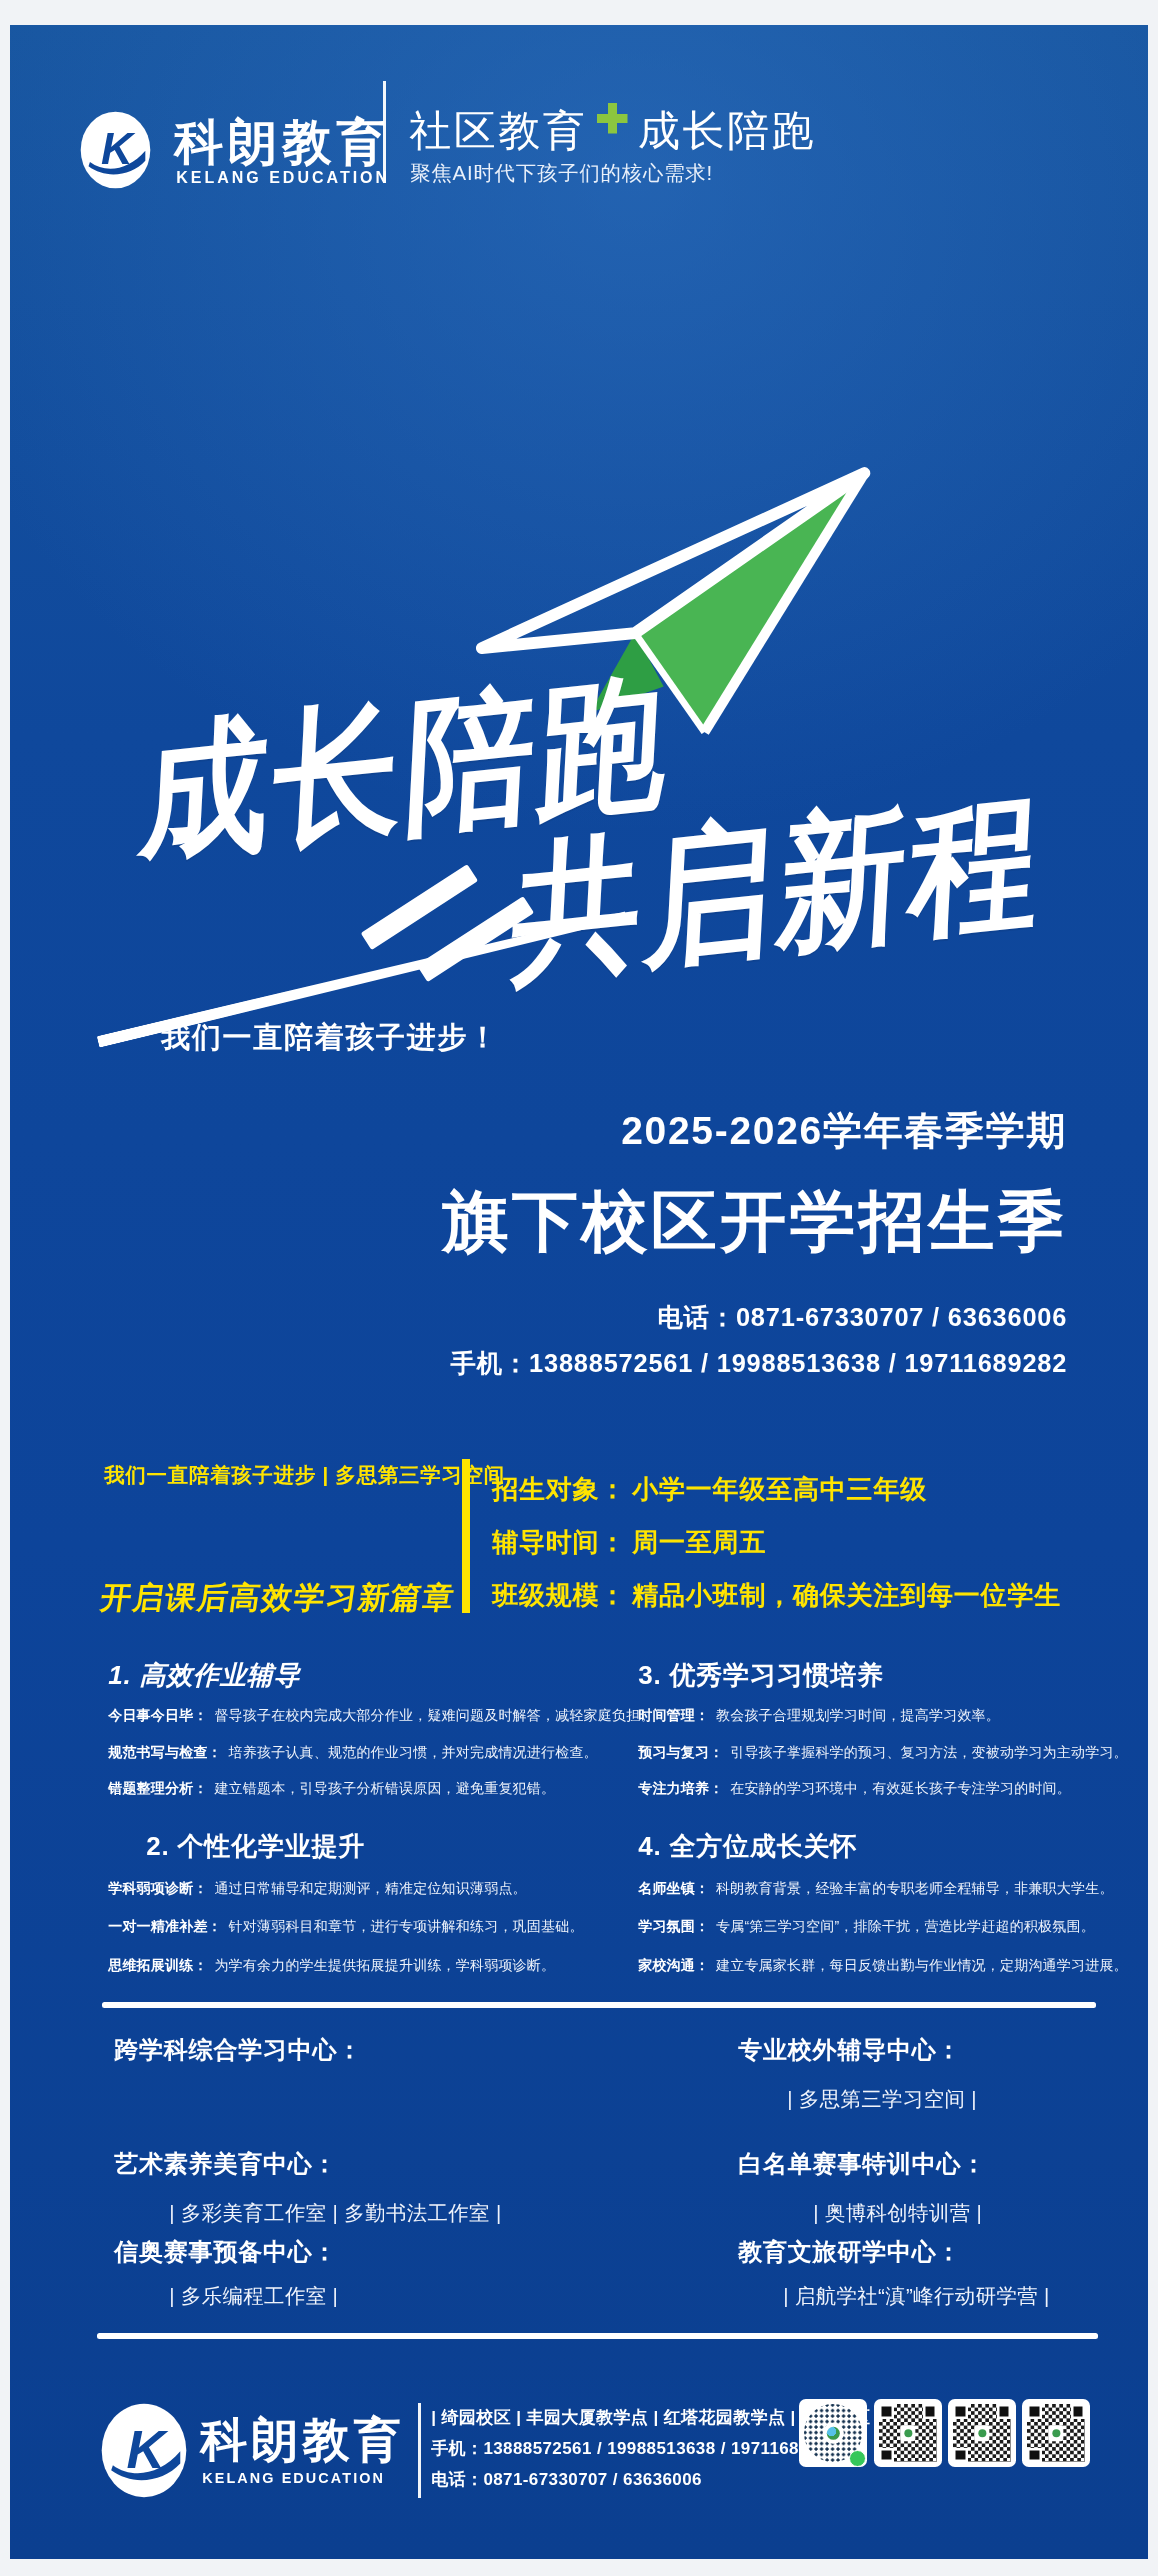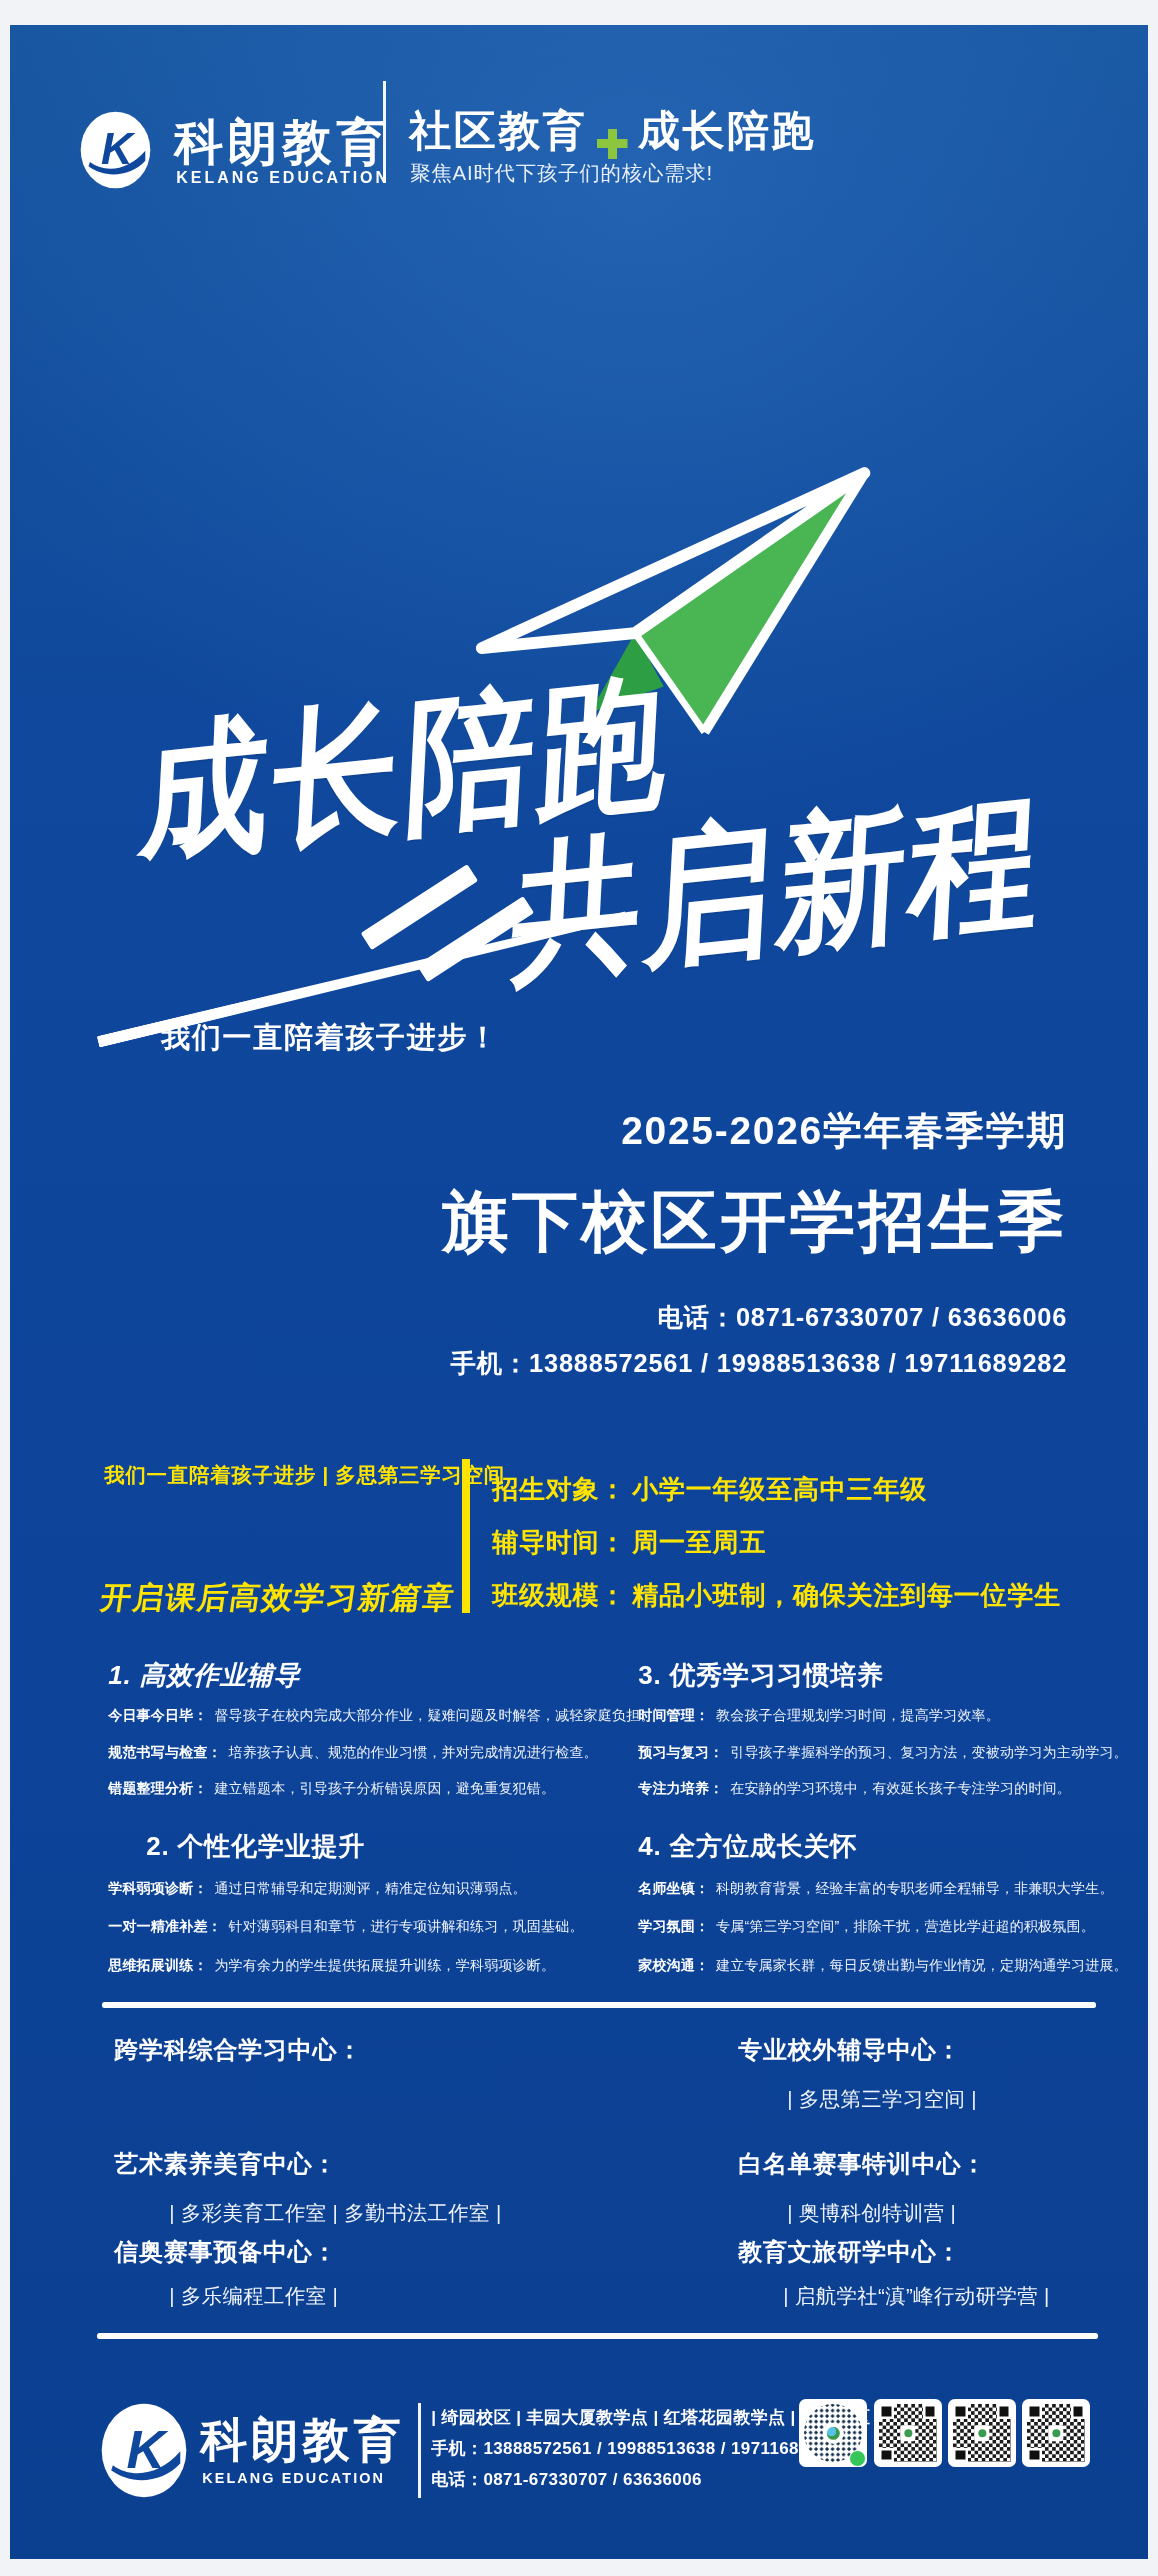--- a/index.html
+++ b/index.html
@@ -12,21 +12,21 @@
       linear-gradient(180deg,#17559f 0%, #0f489c 28%, #0d449a 60%, #0b3f90 100%);
   }
   .abs{ position:absolute; }
   .nowrap{ white-space:nowrap; }
 
   
   .logo-mark svg{ display:block; }
   .brand-cn{ font-size:49px; font-weight:900; letter-spacing:5.1px; }
   .brand-en{ font-size:16px; font-weight:700; letter-spacing:3px; }
   .v-div{ width:2.5px; background:#fff; opacity:.95; }
-  .tagline{ display:flex; align-items:flex-end; gap:10.2px; font-size:42px; font-weight:700; letter-spacing:2.5px; }
+  .tagline{ display:flex; align-items:flex-start; gap:10.2px; font-size:42px; font-weight:400; letter-spacing:2.5px; }
   .plus-icon{ width:30.5px; height:30.5px; display:inline-block;
     background:
       linear-gradient(#8CC63F,#8CC63F) center/30.5px 9.3px no-repeat,
       linear-gradient(#8CC63F,#8CC63F) center/9.3px 30.5px no-repeat; }
   .tagline-sub{ font-size:20.4px; font-weight:400; letter-spacing:0.8px; color:#e9f0fa; }
 
   
   .slogan{ font-weight:900; font-size:129px; letter-spacing:4.2px; line-height:1;
     transform:rotate(-6deg) skewX(-9deg) scaleY(1.14); transform-origin:left bottom; text-shadow:0 1.7px 0 rgba(0,0,0,.06); }
   .speed{ background:#fff; border-radius:2.5px; }
@@ -166,21 +166,21 @@
 
   <div class="abs ctr-title nowrap" style="left:104px; top:2009px;">跨学科综合学习中心：</div>
   <div class="abs ctr-title nowrap" style="left:104px; top:2123px;">艺术素养美育中心：</div>
   <div class="abs ctr-items nowrap" style="left:159px; top:2174px;">| 多彩美育工作室 | 多勤书法工作室 |</div>
   <div class="abs ctr-title nowrap" style="left:104px; top:2211px;">信奥赛事预备中心：</div>
   <div class="abs ctr-items nowrap" style="left:159px; top:2257px;">| 多乐编程工作室 |</div>
 
   <div class="abs ctr-title nowrap" style="left:728px; top:2009px;">专业校外辅导中心：</div>
   <div class="abs ctr-items nowrap" style="left:777px; top:2060px;">| 多思第三学习空间 |</div>
   <div class="abs ctr-title nowrap" style="left:728px; top:2123px;">白名单赛事特训中心：</div>
-  <div class="abs ctr-items nowrap" style="left:777px; top:2174px;">| 奥博科创特训营 |</div>
+  <div class="abs ctr-items nowrap" style="left:803px; top:2174px;">| 奥博科创特训营 |</div>
   <div class="abs ctr-title nowrap" style="left:728px; top:2211px;">教育文旅研学中心：</div>
   <div class="abs ctr-items nowrap" style="left:773px; top:2257px;">| 启航学社“滇”峰行动研学营 |</div>
 
   <div class="abs h-div" style="left:87px; top:2308px; width:1001px;"></div>
 
   <div class="abs" style="left:88px; top:2378px;">
     <svg width="92" height="95" viewBox="0 0 100 110">
       <ellipse cx="50" cy="55" rx="49" ry="54" fill="#ffffff"></ellipse>
       <path d="M14 72 C36 88 68 84 92 56 L92 70 C72 92 36 96 12 78 Z" fill="#0E479B"></path>
       <text x="52" y="75" font-size="62" font-weight="bold" font-style="italic" text-anchor="middle" fill="#0E479B" font-family="Liberation Sans, sans-serif">K</text>

